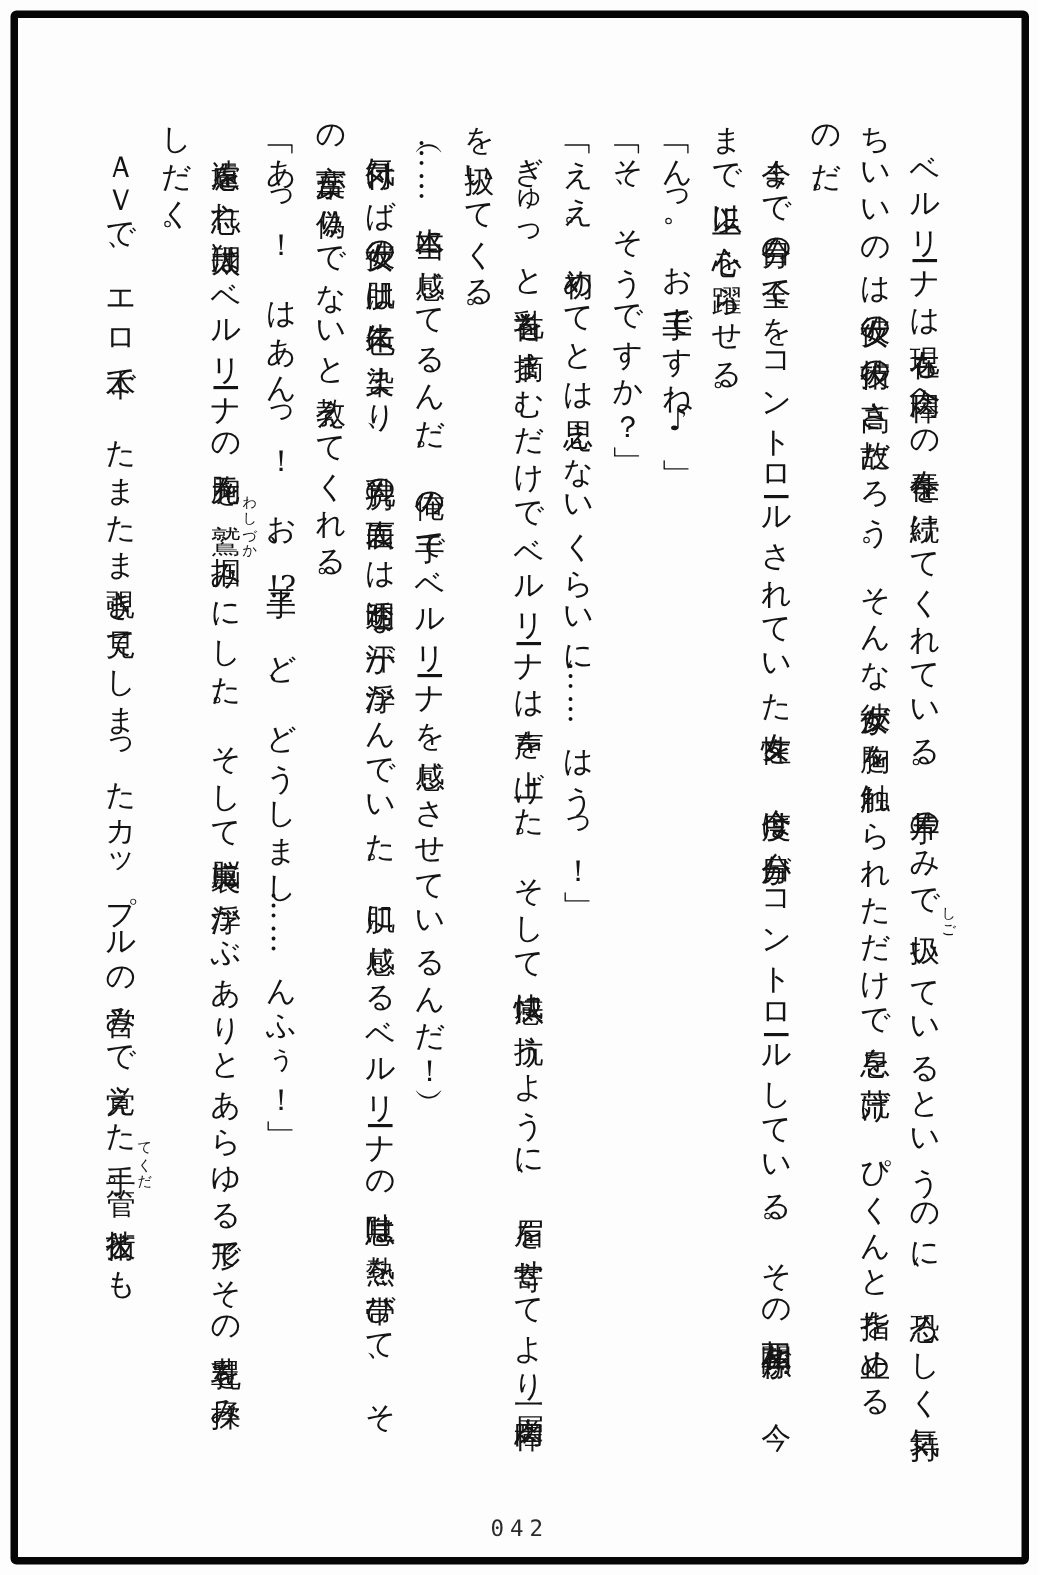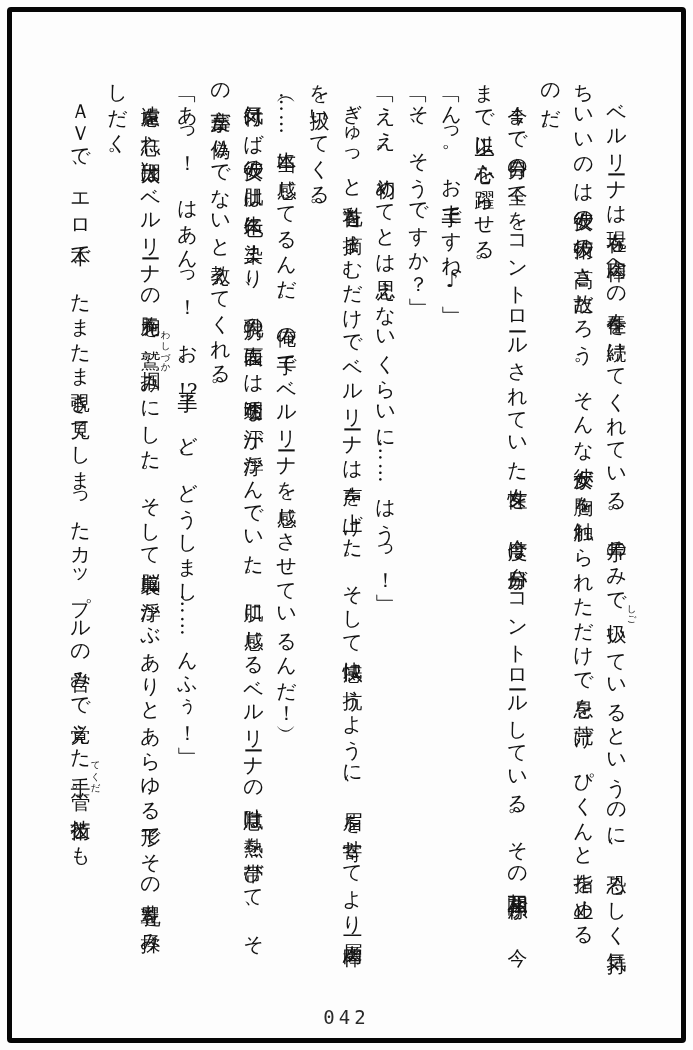--- a/index.html
+++ b/index.html
@@ -46,21 +46,21 @@
   .tcy {
     text-combine-upright: all;
     letter-spacing: 0;
   }
   .page-number {
     position: absolute;
     left: 0; right: 0;
     bottom: 22px;
     text-align: center;
     font-family: "DejaVu Sans Mono", "Liberation Mono", monospace;
-    font-size: 19px;
+    font-size: 15px;
     letter-spacing: 4px;
     color: #2a2a2a;
   }
 </style>
 </head>
 <body>
 
 <div class="page">
   <div class="frame"></div>
   <div class="content" id="text-container">

